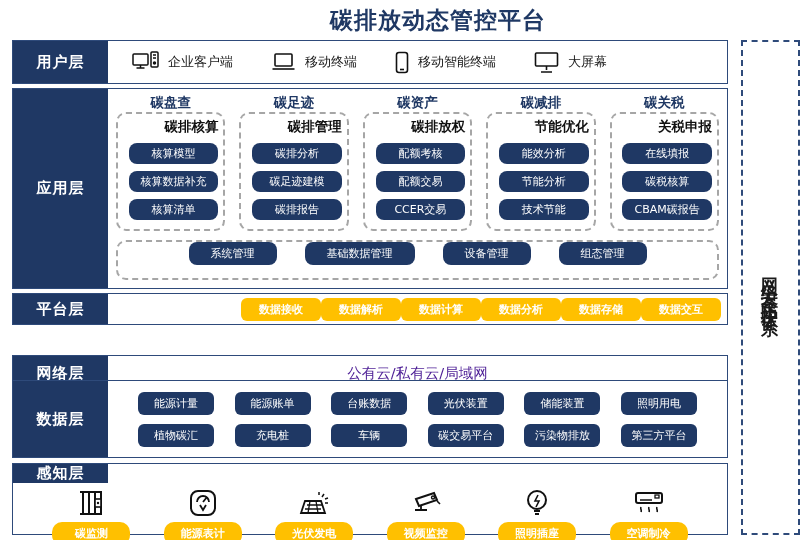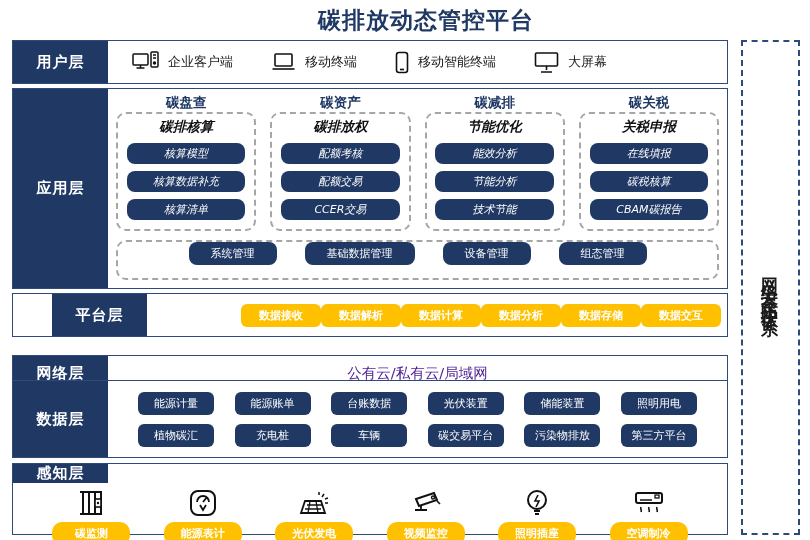--- a/index.html
+++ b/index.html
@@ -1,20 +1,20 @@
 <!DOCTYPE html>
 <html><head>
 <meta charset="utf-8">
 <style>
   * { margin:0; padding:0; box-sizing:border-box; }
   html,body { background:#ffffff; }
   body { font-family:"DejaVu Sans","Liberation Sans",sans-serif; }
   .page { position:relative; width:810px; height:540px; background:#fff; overflow:hidden; }
 
-  .title { position:absolute; top:5px; left:68px; width:716px; text-align:center;
+  .title { position:absolute; top:5px; left:80px; width:716px; text-align:center;
            font-size:23px; font-weight:bold; color:#1F3864; letter-spacing:1px; }
 
   .row { position:absolute; left:12px; width:716px; border:1.5px solid #2e4a7a;
          background:#fff; display:flex; }
   .row-label { width:95px; background:#1F3864; color:#fff; font-weight:bold;
                font-size:15px; display:flex; align-items:center; justify-content:center;
                flex-shrink:0; letter-spacing:1px; }
   .row-content { flex:1; position:relative; }
 
   
@@ -25,30 +25,30 @@
   .dev-icon svg { display:block; }
 
   
   .row-app { top:88px; height:201px; }
   .app-content { display:flex; flex-direction:column; padding:4px 8px 7px; }
   .app-cols { display:flex; gap:14px; }
   .app-col { flex:1; display:flex; flex-direction:column; }
   .col-header { font-size:13.5px; font-weight:bold; color:#1F3864; text-align:center;
                 line-height:19px; }
   .col-box { border:2px dashed #a6a6a6; border-radius:10px; padding:3px 5px 9px;
-             display:flex; flex-direction:column; align-items:center; gap:7px;font-style:italic; }
+             display:flex; flex-direction:column; align-items:flex-end; gap:7px; }
   .col-subtitle { font-size:13.5px; font-weight:bold; color:#111; line-height:19px; }
   .navy-btn { background:#1F3864; color:#fff; font-size:11px; line-height:15px;
               border-radius:8px; padding:3px 4px; text-align:center; width:94%; }
   .common-box { border:2px dashed #a6a6a6; border-radius:10px; margin-top:9px;
                 height:40px; display:flex; align-items:flex-start; justify-content:center; gap:28px; }
   .common-box .navy-btn { width:auto; padding:4px 22px; }
 
   
-  .row-platform { top:293px; height:44px;padding-left:39px; }
+  .row-platform { top:293px; height:32px; }
   .platform-content { display:flex; align-items:center; justify-content:flex-end; padding:0 6px; }
   .yellow-btn { background:#FFC000; color:#fff; font-weight:bold; font-size:11px;
                 border-radius:6px; padding:4px 0; width:80px; text-align:center; }
 
   
   .row-network { top:355px; height:37px; }
   .network-content { display:flex; align-items:center; justify-content:center;
                      font-size:14.5px; color:#4c1d95; }
 
   
@@ -132,20 +132,29 @@
         <div class="app-col">
           <div class="col-header">碳盘查</div>
           <div class="col-box">
             <div class="col-subtitle">碳排核算</div>
             <div class="navy-btn">核算模型</div>
             <div class="navy-btn">核算数据补充</div>
             <div class="navy-btn">核算清单</div>
           </div>
         </div>
 
+        <div class="app-col">
+          <div class="col-header">碳足迹</div>
+          <div class="col-box">
+            <div class="col-subtitle">碳排管理</div>
+            <div class="navy-btn">碳排分析</div>
+            <div class="navy-btn">碳足迹建模</div>
+            <div class="navy-btn">碳排报告</div>
+          </div>
+        </div>
 
         <div class="app-col">
           <div class="col-header">碳资产</div>
           <div class="col-box">
             <div class="col-subtitle">碳排放权</div>
             <div class="navy-btn">配额考核</div>
             <div class="navy-btn">配额交易</div>
             <div class="navy-btn">CCER交易</div>
           </div>
         </div>

